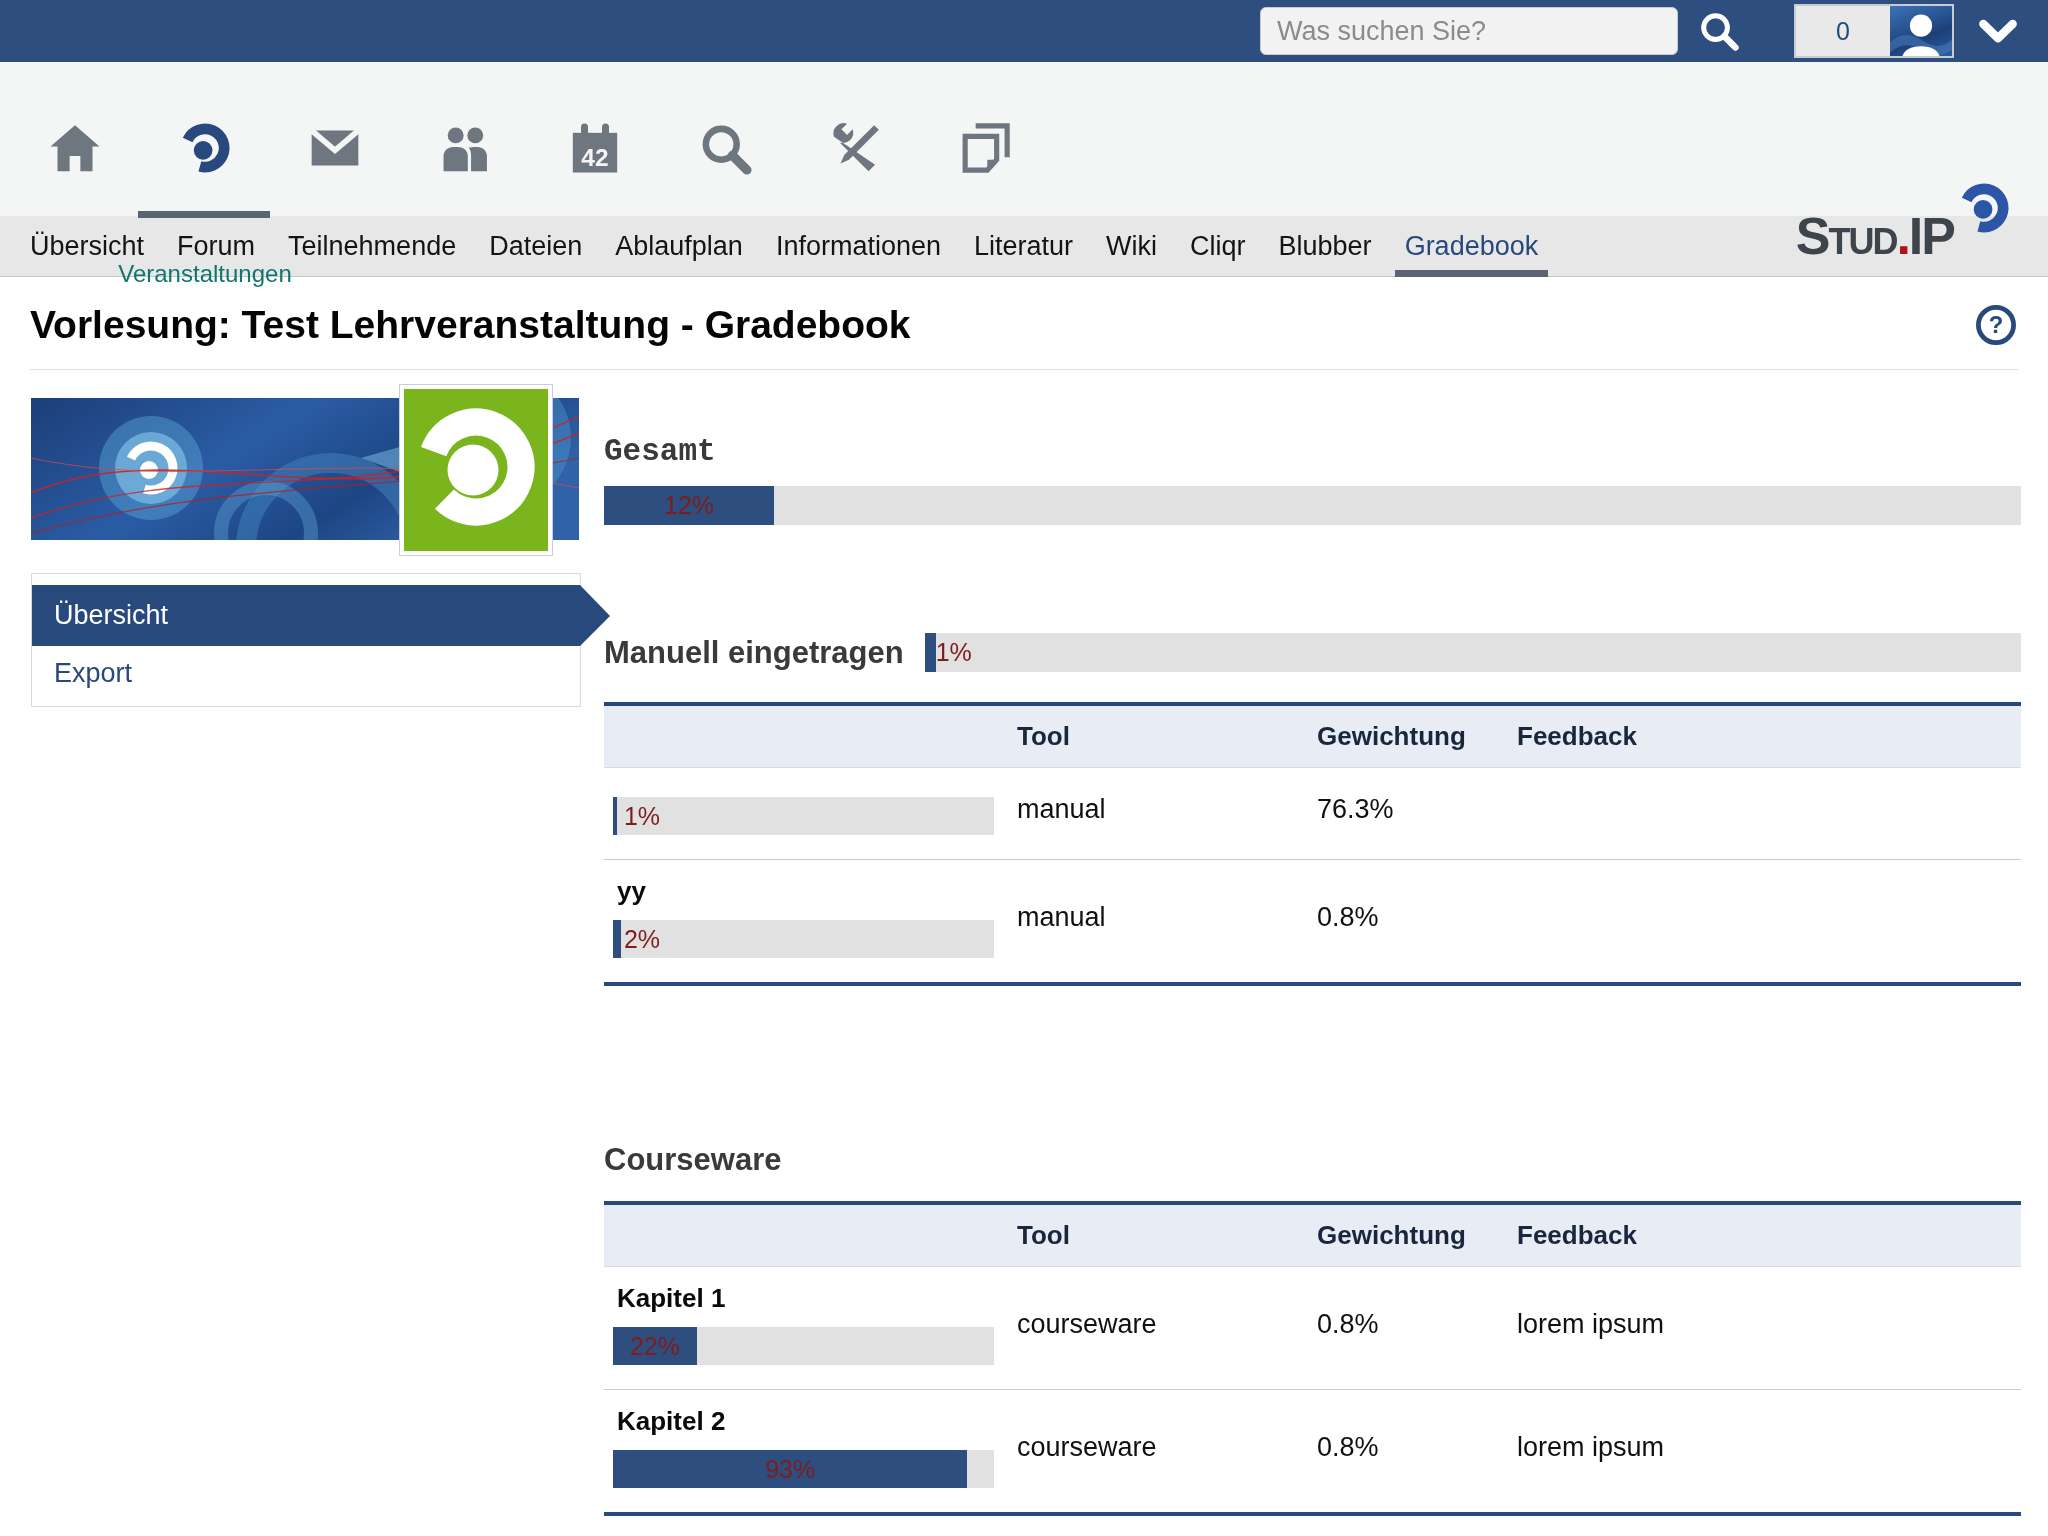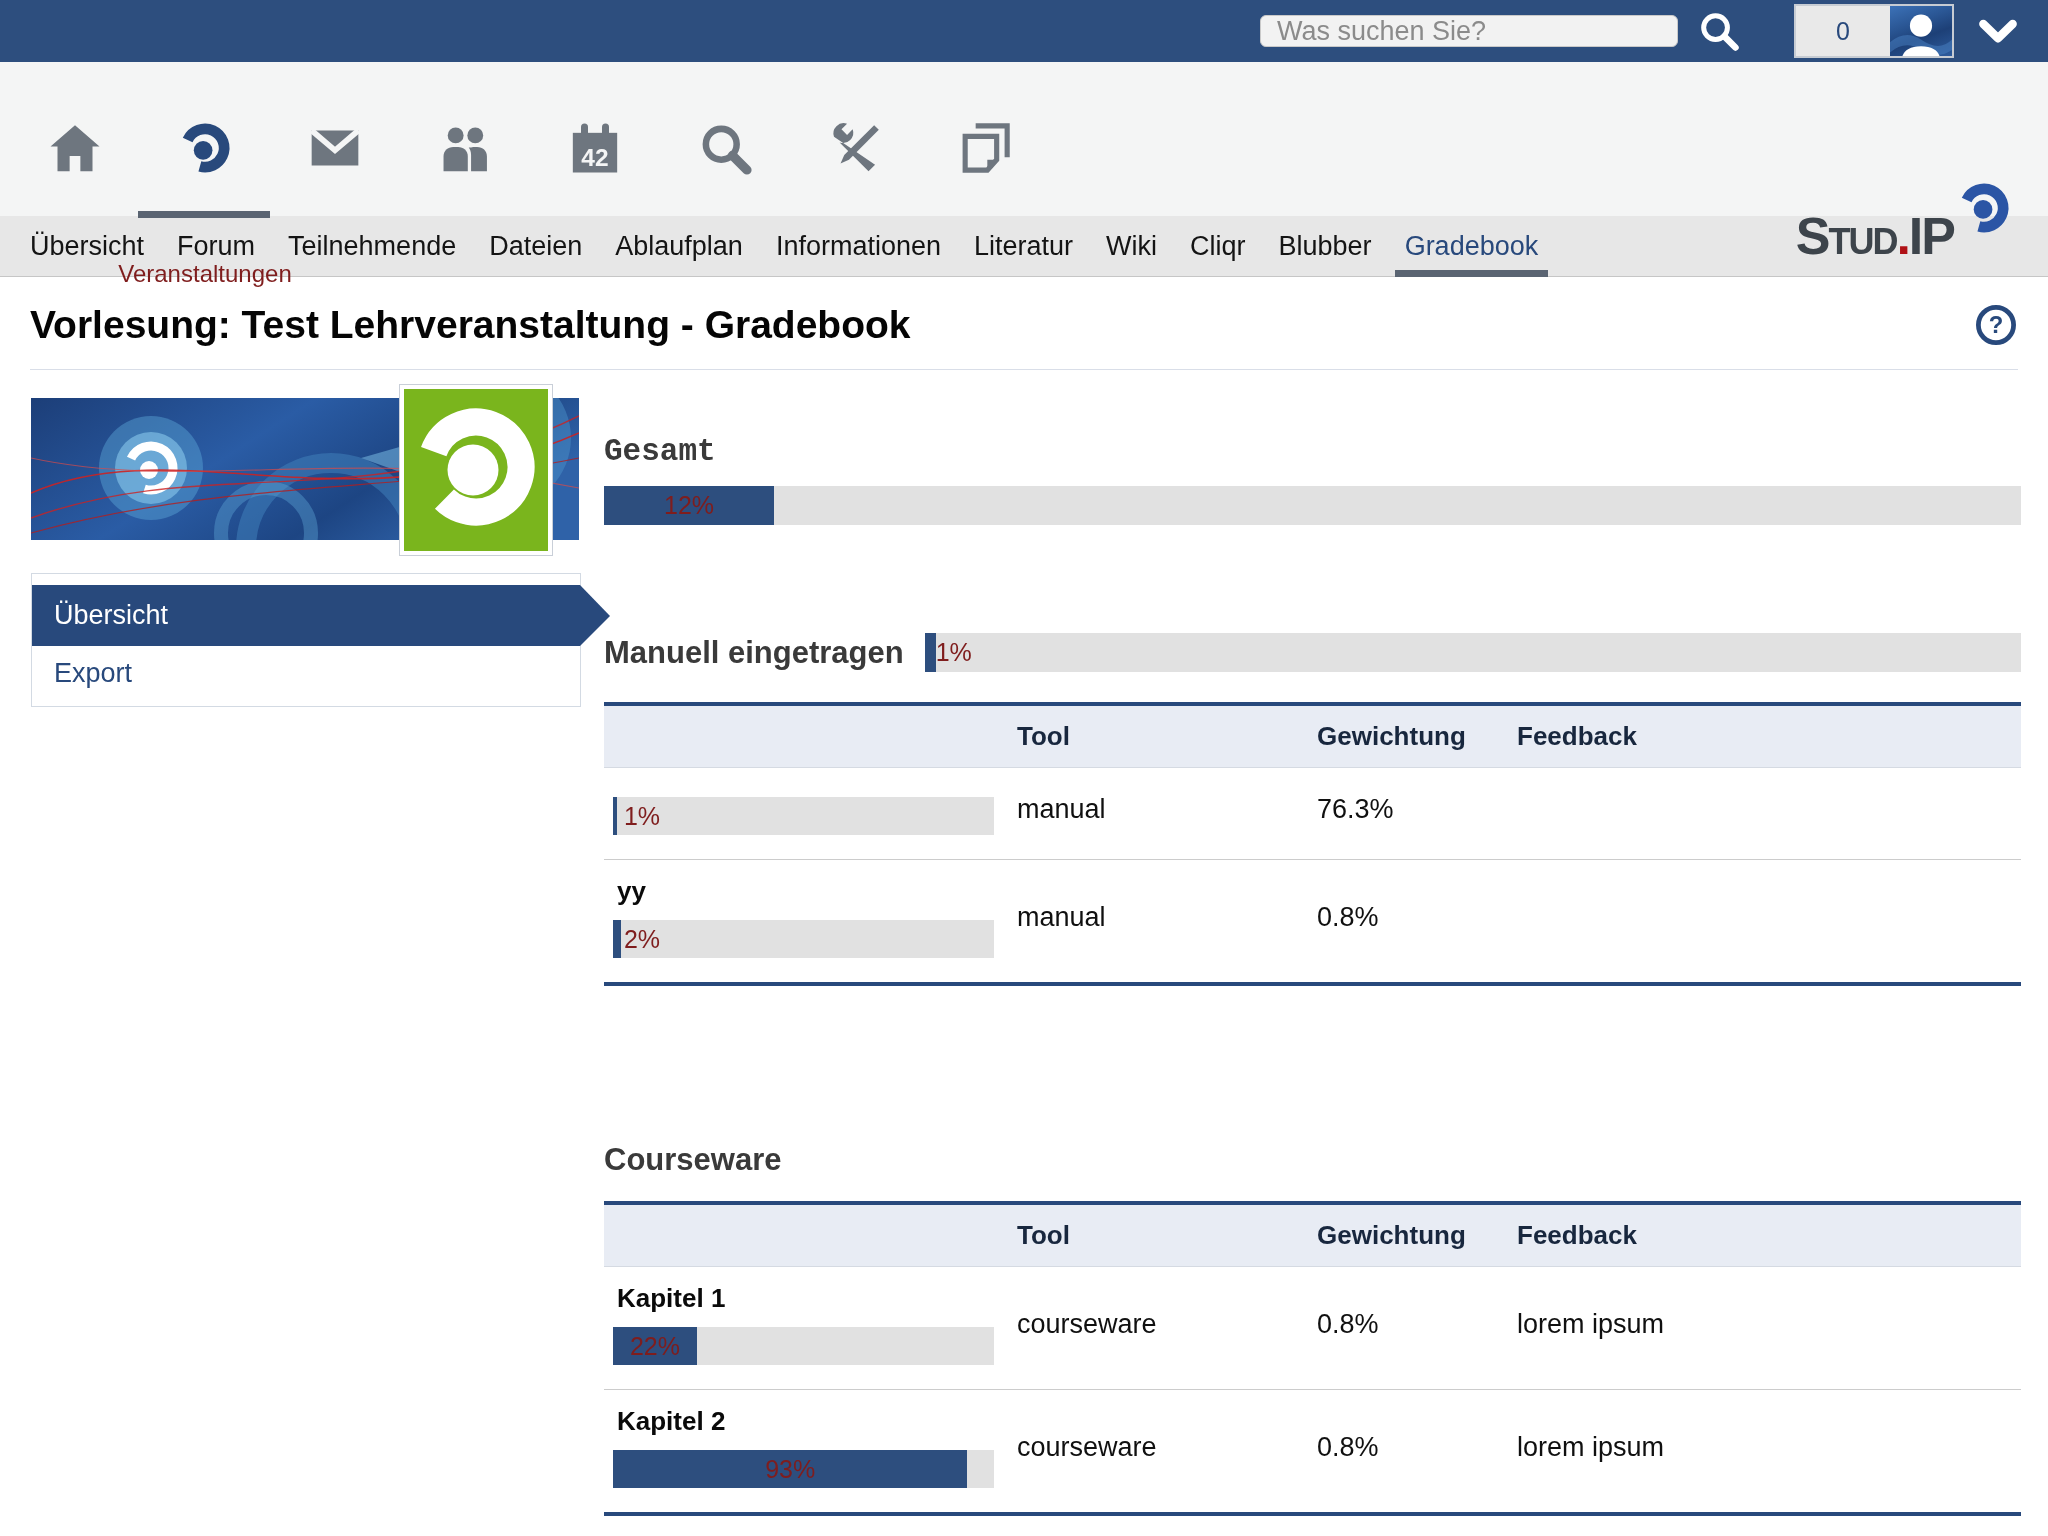--- a/index.html
+++ b/index.html
@@ -2,38 +2,38 @@
 <html><head>
 <meta charset="utf-8">
 <style>
   * { margin:0; padding:0; box-sizing:border-box; }
   html,body { width:2048px; height:1536px; overflow:hidden; background:#fff;
     font-family:"Liberation Sans","DejaVu Sans",sans-serif; }
 
   
   .topbar { height:62px; background:#2d4e7e; display:flex; align-items:center; justify-content:flex-end; }
   .search-wrap { display:flex; align-items:center; }
-  .search-input { width:418px; height:32px; border:1px solid #c9c9c9; border-radius:6px;
+  .search-input { width:418px; height:48px; border:1px solid #c9c9c9; border-radius:6px;
     background:#f2f2f2; font-size:27px; color:#666; padding:0 16px; outline:none;
     font-family:"Liberation Sans","DejaVu Sans",sans-serif; }
   .search-input::placeholder { color:#8b8b8b; }
   .topbar-search-icon { width:46px; height:46px; margin-left:18px; }
   .user-widget { display:flex; height:54px; border:2px solid #c7ccd3; margin-left:52px; }
   .user-count { width:94px; background:#e9e9e9; color:#28497c; font-size:25px;
     display:flex; align-items:center; justify-content:center; }
   .user-avatar { width:62px; background:linear-gradient(160deg,#3c72b8 0%,#2a5694 35%,#1d4077 60%,#2e5c9e 100%); position:relative; overflow:hidden; }
   .topbar-chevron { width:44px; height:44px; margin:0 28px 0 22px; }
 
   
   .iconbar { height:154px; background:#f4f5f5; position:relative; }
   .icon-strip { display:flex; padding-left:10px; padding-top:58px; }
   .icon-slot { width:130px; display:flex; justify-content:center; cursor:pointer; }
   .icon-slot svg { width:56px; height:56px; }
   .nav-active-label { position:absolute; top:198px; left:100px; width:210px; text-align:center;
-    color:#7f1d1d; font-size:24px; cursor:pointer; }
+    color:#0f766e; font-size:24px; cursor:pointer; }
   .nav-active-underline { position:absolute; bottom:-2px; left:138px; width:132px; height:7px; background:#5a6472; z-index:3; }
   .brand { position:absolute; top:118px; right:36px; display:flex; align-items:flex-end; }
   .brand-text { font-weight:bold; font-size:52px; letter-spacing:-2px; color:#3d444b; line-height:1; }
   .brand-text .sc { font-variant:small-caps; }
   .brand-text .dot { color:#b01116; }
   .brand-swirl { width:56px; height:56px; margin-left:2px; margin-bottom:26px; }
 
   
   .tabrow { height:61px; background:#e7e7e7; border-bottom:1px solid #c6c6c6;
     display:flex; align-items:center; gap:33px; padding-left:30px; }

